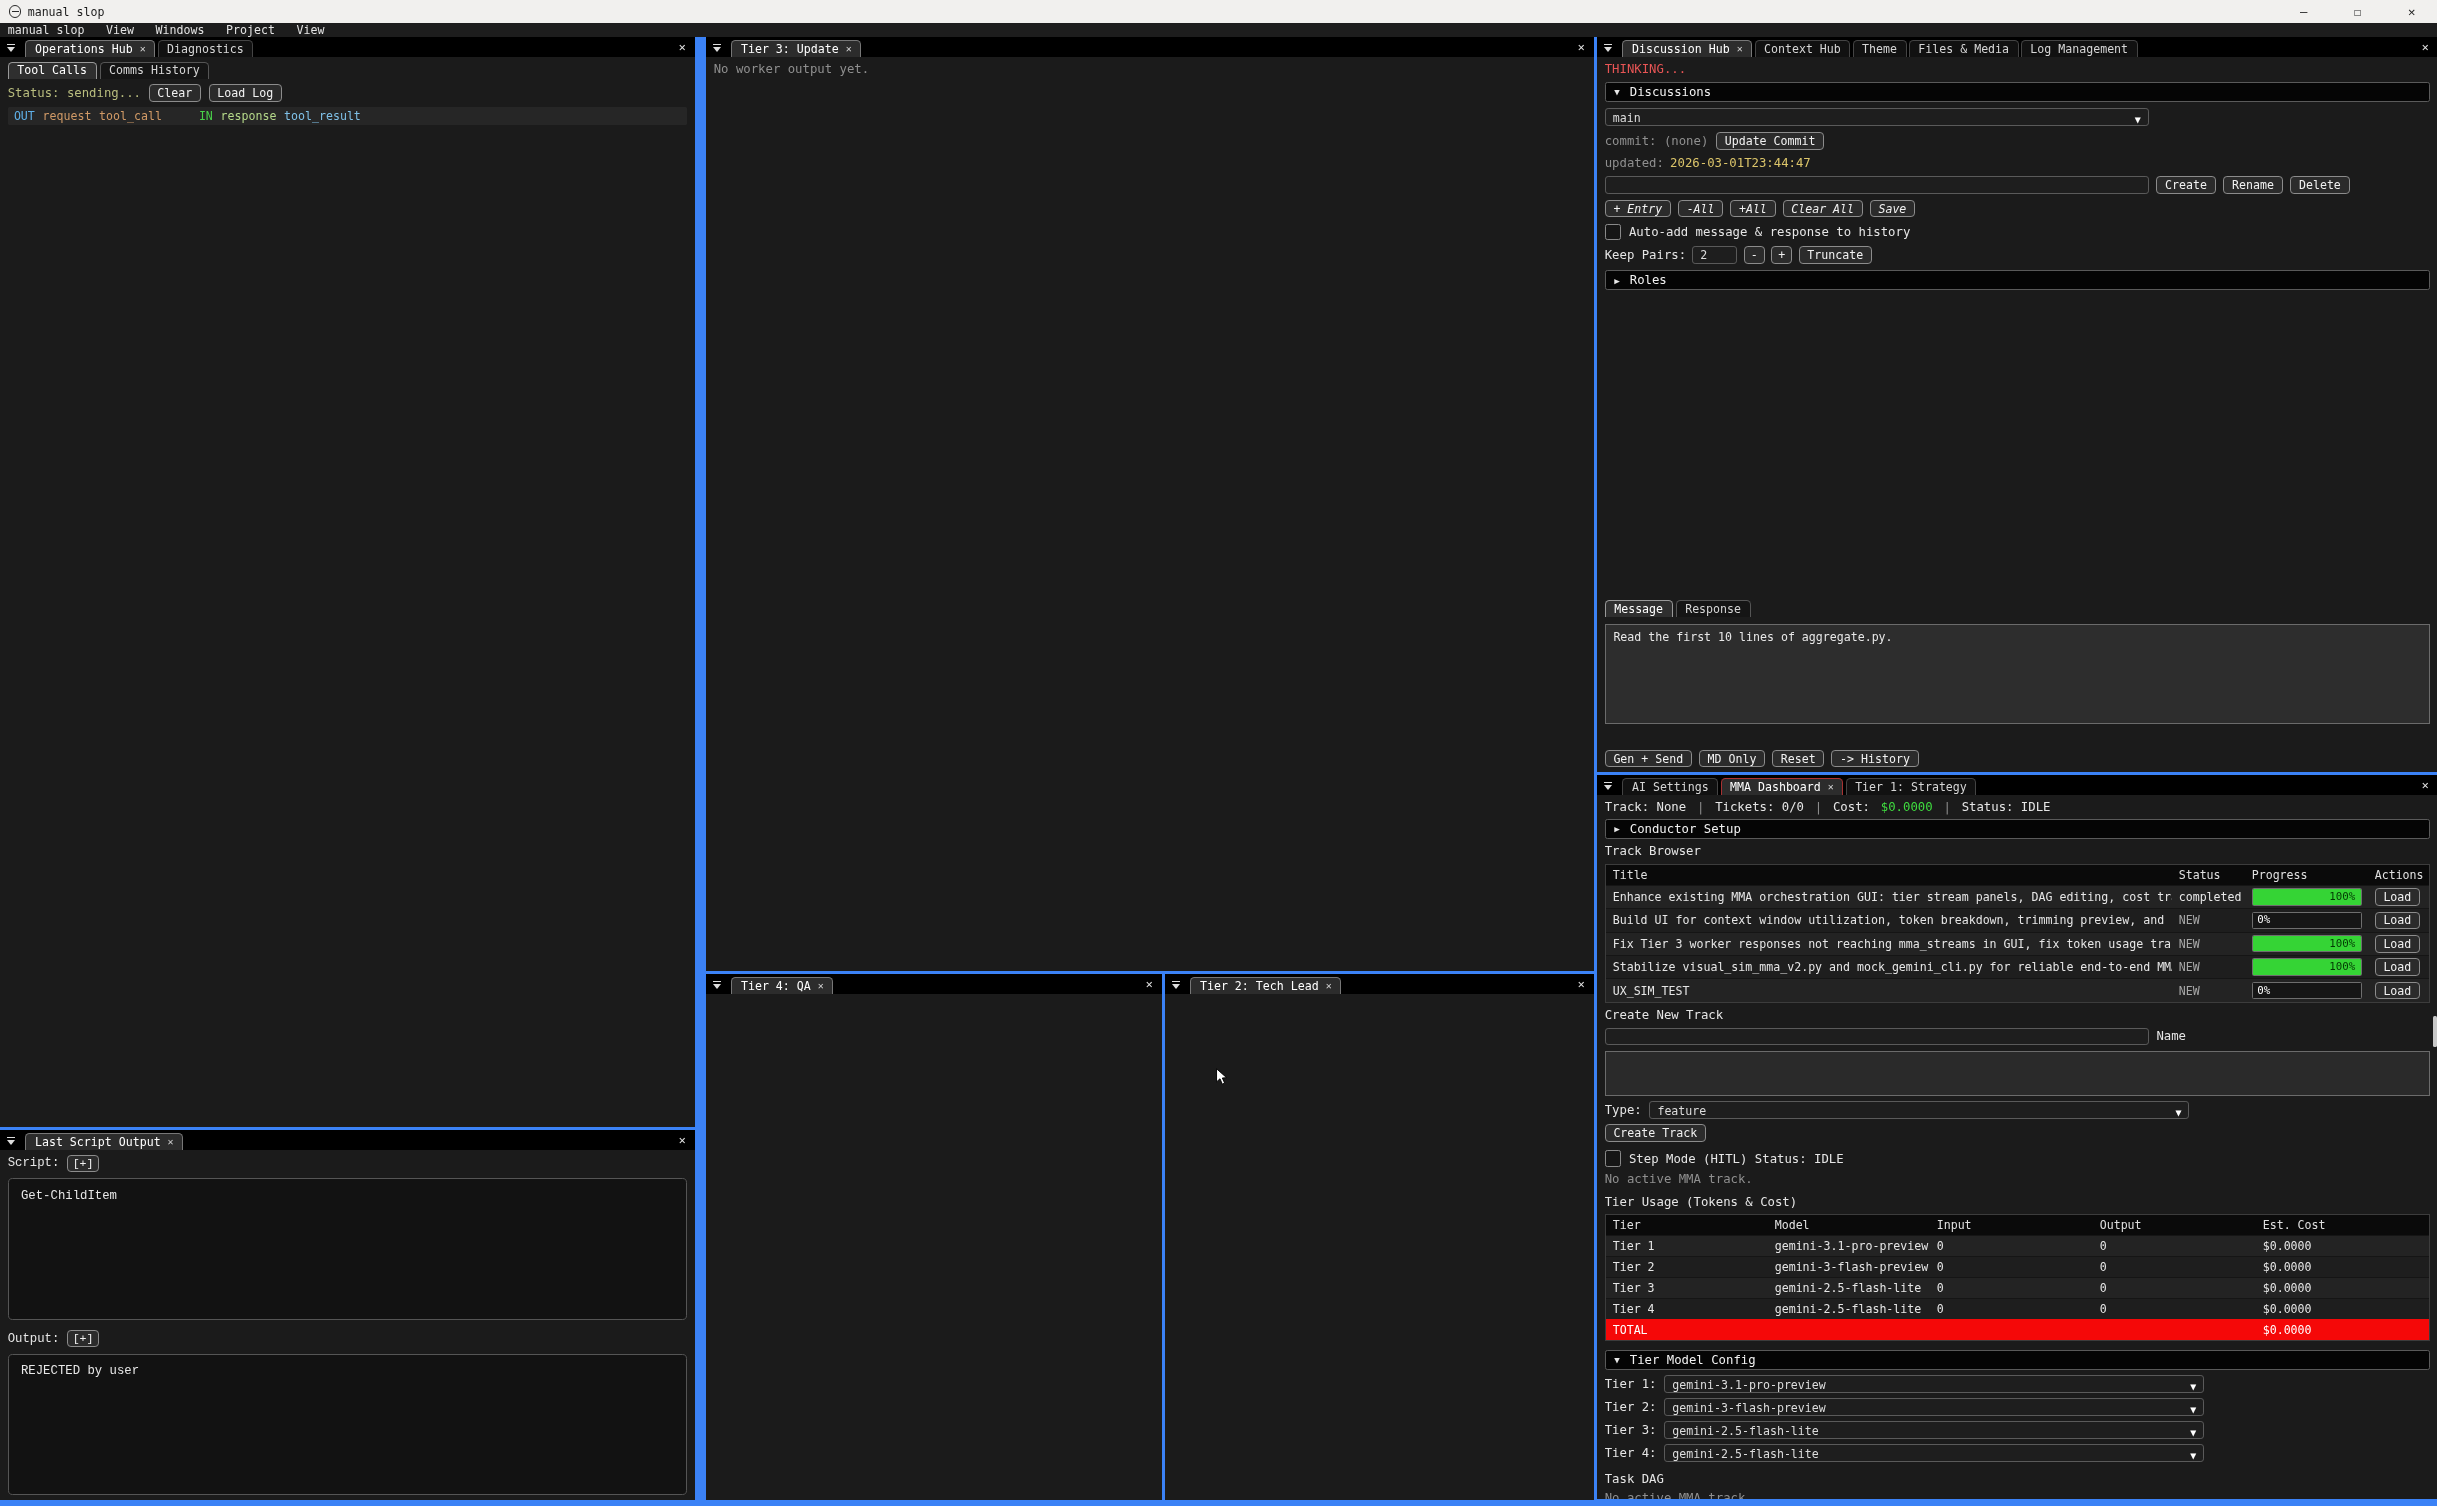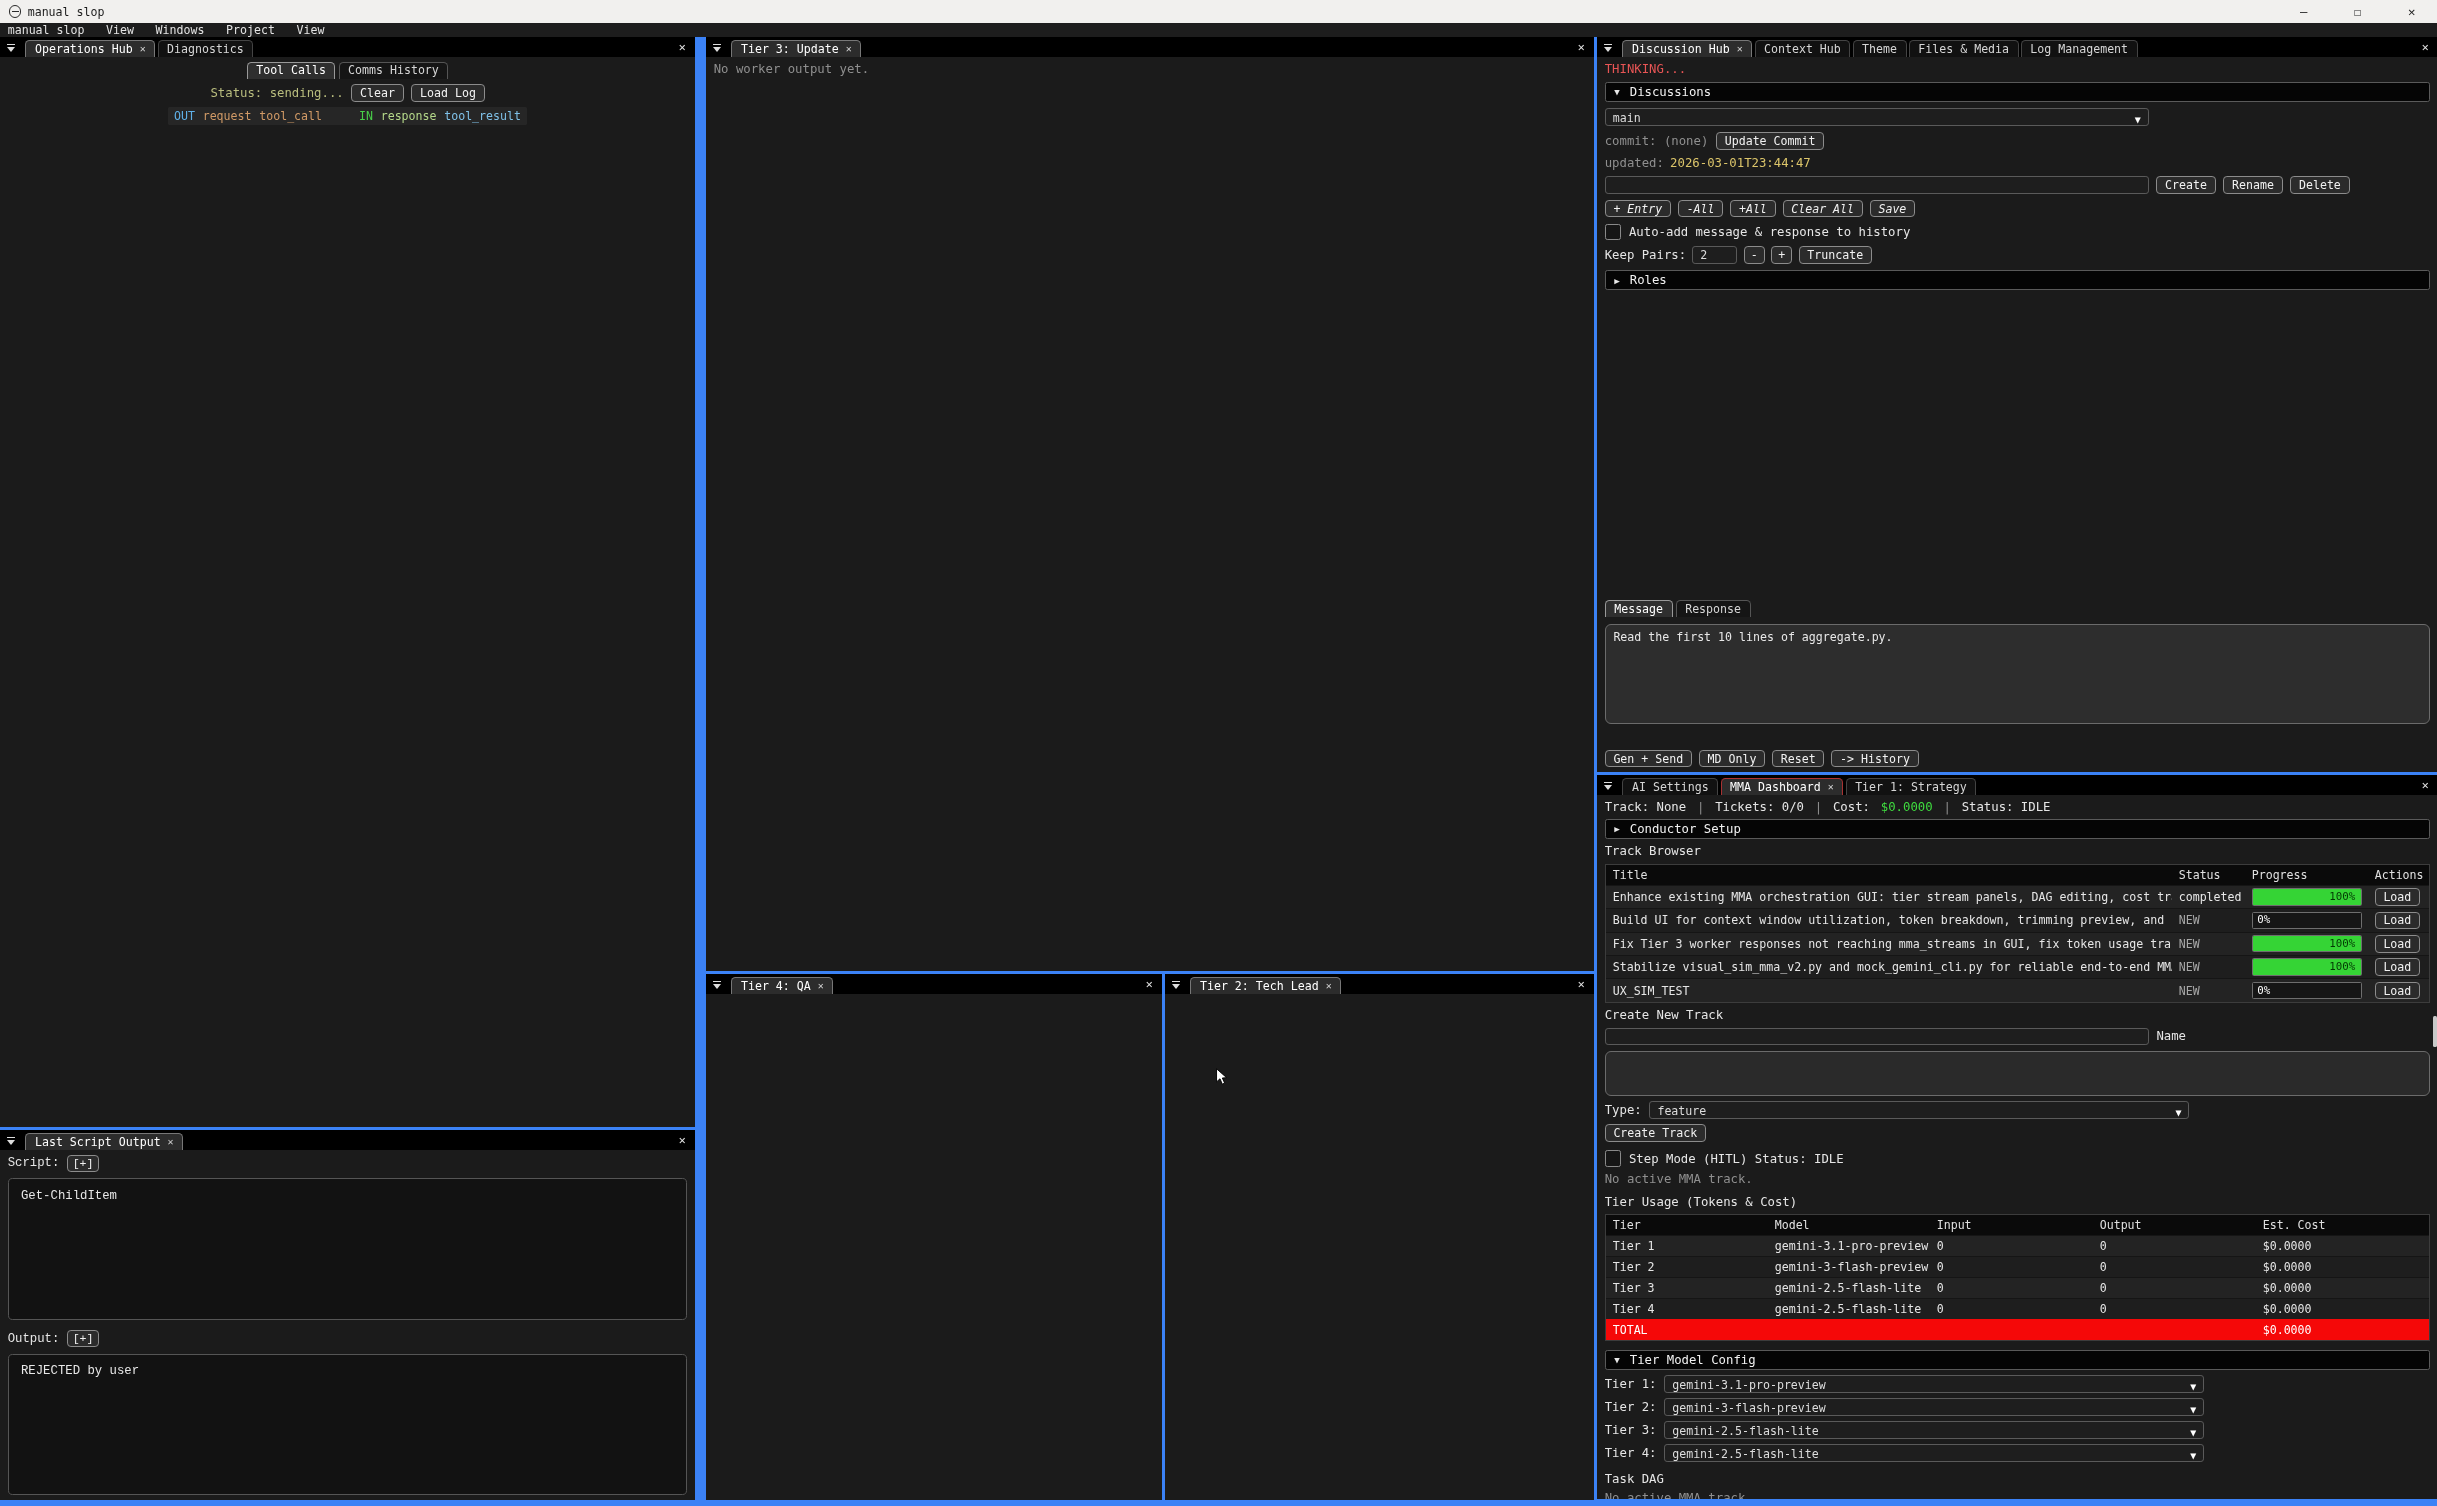--- a/index.html
+++ b/index.html
@@ -37,21 +37,21 @@
   .row{display:flex;align-items:center;gap:7.7px;flex:none;}
   .sectionbar{height:20px;background:#050505;border:0.8px solid #5a5a5a;border-radius:2.3px;display:flex;
               align-items:center;gap:10px;padding:0 8.5px;color:#f2f2f2;flex:none;box-sizing:border-box;}
   .arrow{font-size:9.2px;color:#e8e8e8;}
   .input,.select{background:#1e1e1e;border:0.8px solid #5a5a5a;border-radius:3.1px;height:17.7px;box-sizing:border-box;
          color:#ddd;display:flex;align-items:center;padding:0 7px;font-size:11.6px;}
   .select{justify-content:space-between;align-items:flex-end;}
   .selarrow{color:#fff;font-size:10px;}
   .checkbox{width:14.6px;height:14.6px;background:#161616;border:0.8px solid #8a8a8a;border-radius:2.3px;flex:none;}
   .dim{color:#8f8f8f;}
-  .textbox{background:#2d2d2d;border:0.8px solid #6b6b6b;border-radius:6px;box-sizing:border-box;
+  .textbox{background:#2d2d2d;border:0.8px solid #6b6b6b;border-radius:0;box-sizing:border-box;
            padding:5.4px 7.7px;font-size:11.6px;color:#e8e8e8;flex:none;}
   .darkbox{background:#121212;border:0.8px solid #555;border-radius:4.6px;box-sizing:border-box;
            padding:9.2px 12.3px;font-size:12.3px;color:#e8e8e8;flex:none;}
   .minitab{padding:0.8px 8.5px 1.5px;font-size:11.6px;background:#151515;border:0.8px solid #555;border-bottom:none;
            border-radius:4.6px 4.6px 0 0;color:#d6d6d6;}
   .minitab.active{background:#2f2f2f;border-color:#999;color:#fff;}
   
   .tbl{border:0.8px solid #3c3c3c;flex:none;}
   .thead{display:flex;background:#0a0a0a;height:20px;align-items:center;color:#e0e0e0;}
   .trow{display:flex;height:22.4px;align-items:center;background:#232323;border-top:0.8px solid #151515;}
@@ -107,21 +107,21 @@
       <div class="dockicon"></div>
       <div class="tab active">
         <span>Operations Hub</span>
         <span class="tclose">✕</span>
       </div>
       <div class="tab">
         <span>Diagnostics</span>
       </div>
       <span class="bar-x">✕</span>
     </div>
-    <div class="pbody" style="gap:5.4px;align-items:center;">
+    <div class="pbody" style="gap:5.4px;">
       <div class="row" style="gap:3.1px;">
         <div class="minitab active">Tool Calls</div>
         <div class="minitab">Comms History</div>
       </div>
       <div class="row">
         <span class="statustext">Status: sending...</span>
         <button class="btn">Clear</button>
         <button class="btn">Load Log</button>
       </div>
       <div class="logrow">

